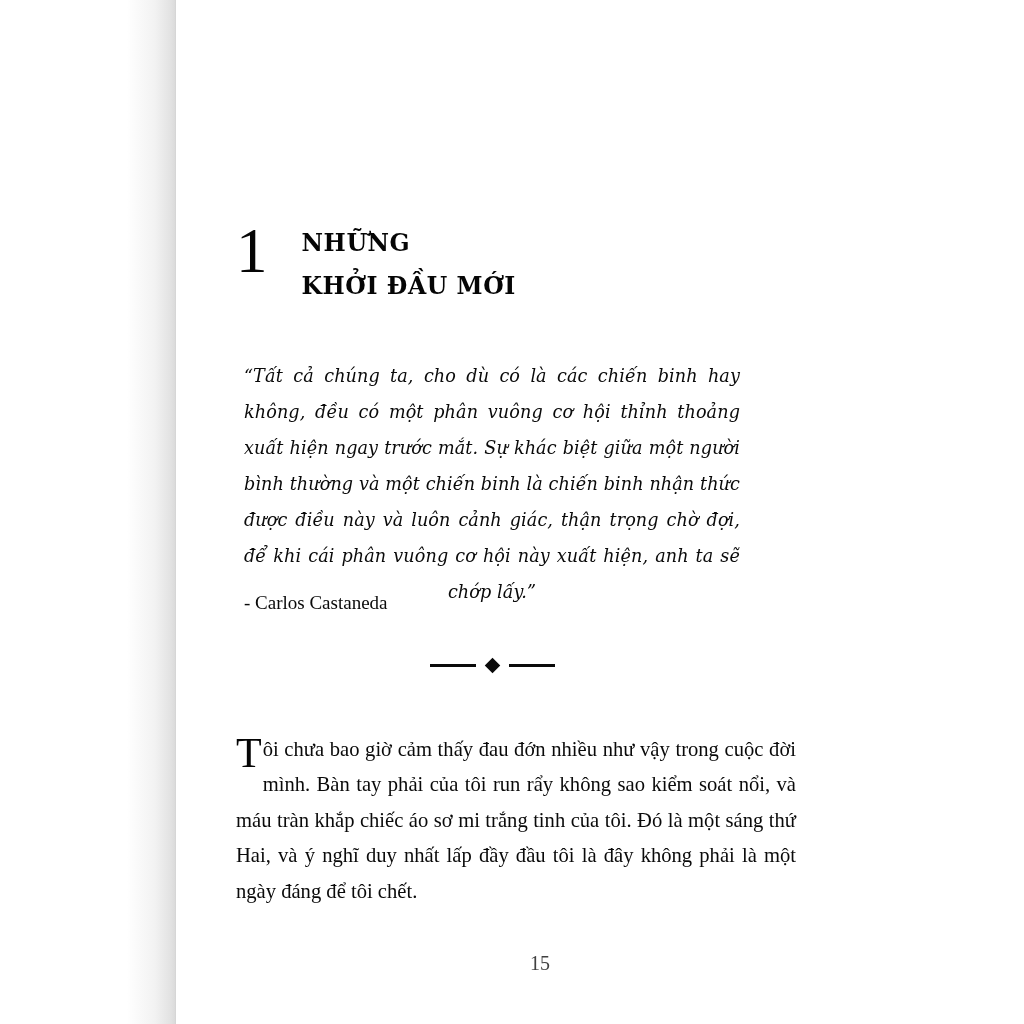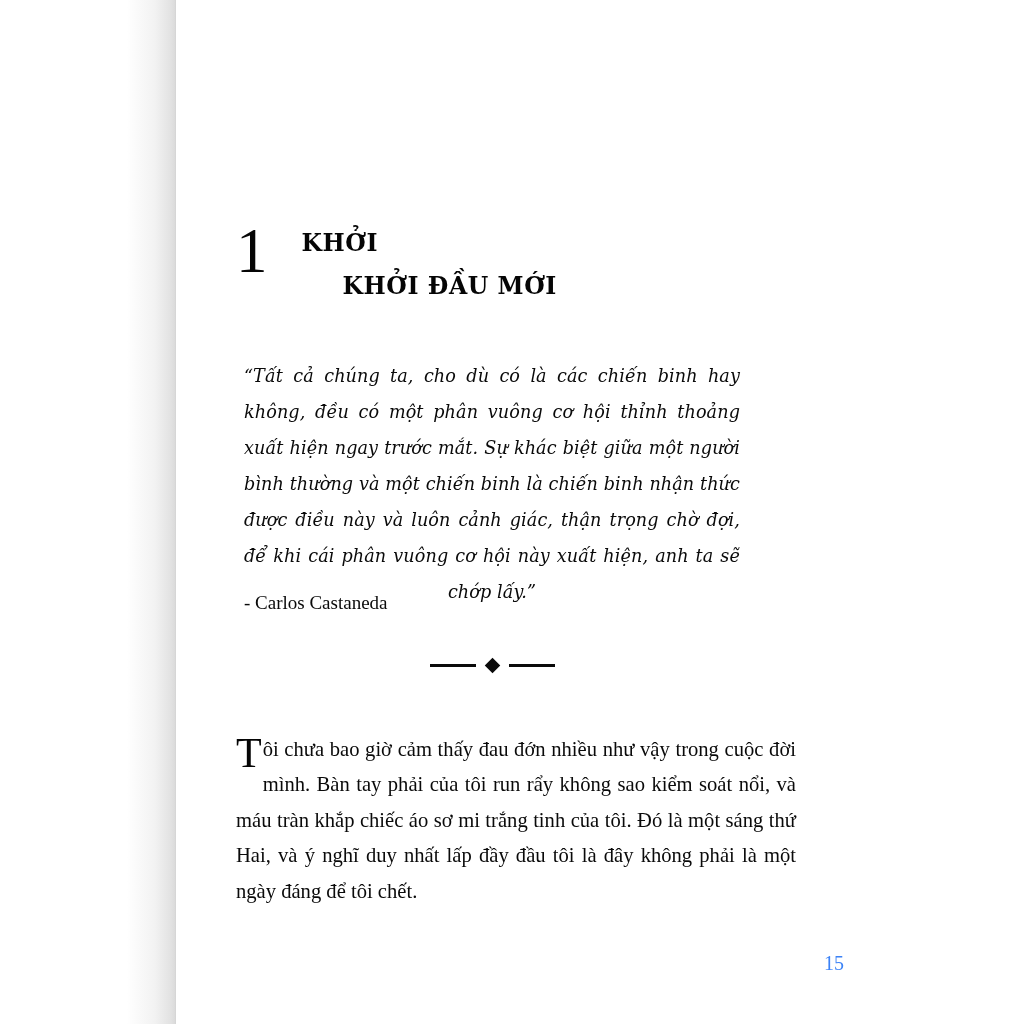--- a/index.html
+++ b/index.html
@@ -74,21 +74,20 @@
     font-family: "DejaVu Serif", serif;
     font-weight: 700;
     font-size: 23.5px;
     line-height: 43px;
     letter-spacing: 0.6px;
     color: #050505;
     padding-top: 6px;
   }
   .chapter-title .line2 {
     display: block;
-    margin-left: 41px;
   }
 
   
   .quote {
     position: absolute;
     top: 358px;
     left: 8px;
     width: 496px;
     font-family: "DejaVu Serif", serif;
     font-style: italic;
@@ -154,39 +153,39 @@
     margin-right: 0px;
     color: #050505;
   }
 
   
   .folio {
     position: absolute;
     top: 952px;
     left: 0;
     width: 608px;
-    text-align: right;
+    text-align: center;
     font-family: "Liberation Serif", serif;
     font-size: 20px;
-    color: #3b82f6;
+    color: #404040;
   }
 </style>
 </head>
 <body>
 
 <div class="page-edge"></div>
 <div class="page-edge-line"></div>
 
 <div class="page">
   <div class="content">
 
     <div class="chapter">
       <div class="chapter-number">1</div>
       <div class="chapter-title">
-        <span class="line1">KHỞI</span>
+        <span class="line1">NHỮNG</span>
         <span class="line2">KHỞI ĐẦU MỚI</span>
       </div>
     </div>
 
     <div class="quote">“Tất cả chúng ta, cho dù có là các chiến binh hay không, đều có một phân vuông cơ hội thỉnh thoảng xuất hiện ngay trước mắt. Sự khác biệt giữa một người bình thường và một chiến binh là chiến binh nhận thức được điều này và luôn cảnh giác, thận trọng chờ đợi, để khi cái phân vuông cơ hội này xuất hiện, anh ta sẽ chớp lấy.”</div>
 
     <div class="quote-attrib">- Carlos Castaneda</div>
 
     <div class="ornament">
       <div class="rule"></div>

